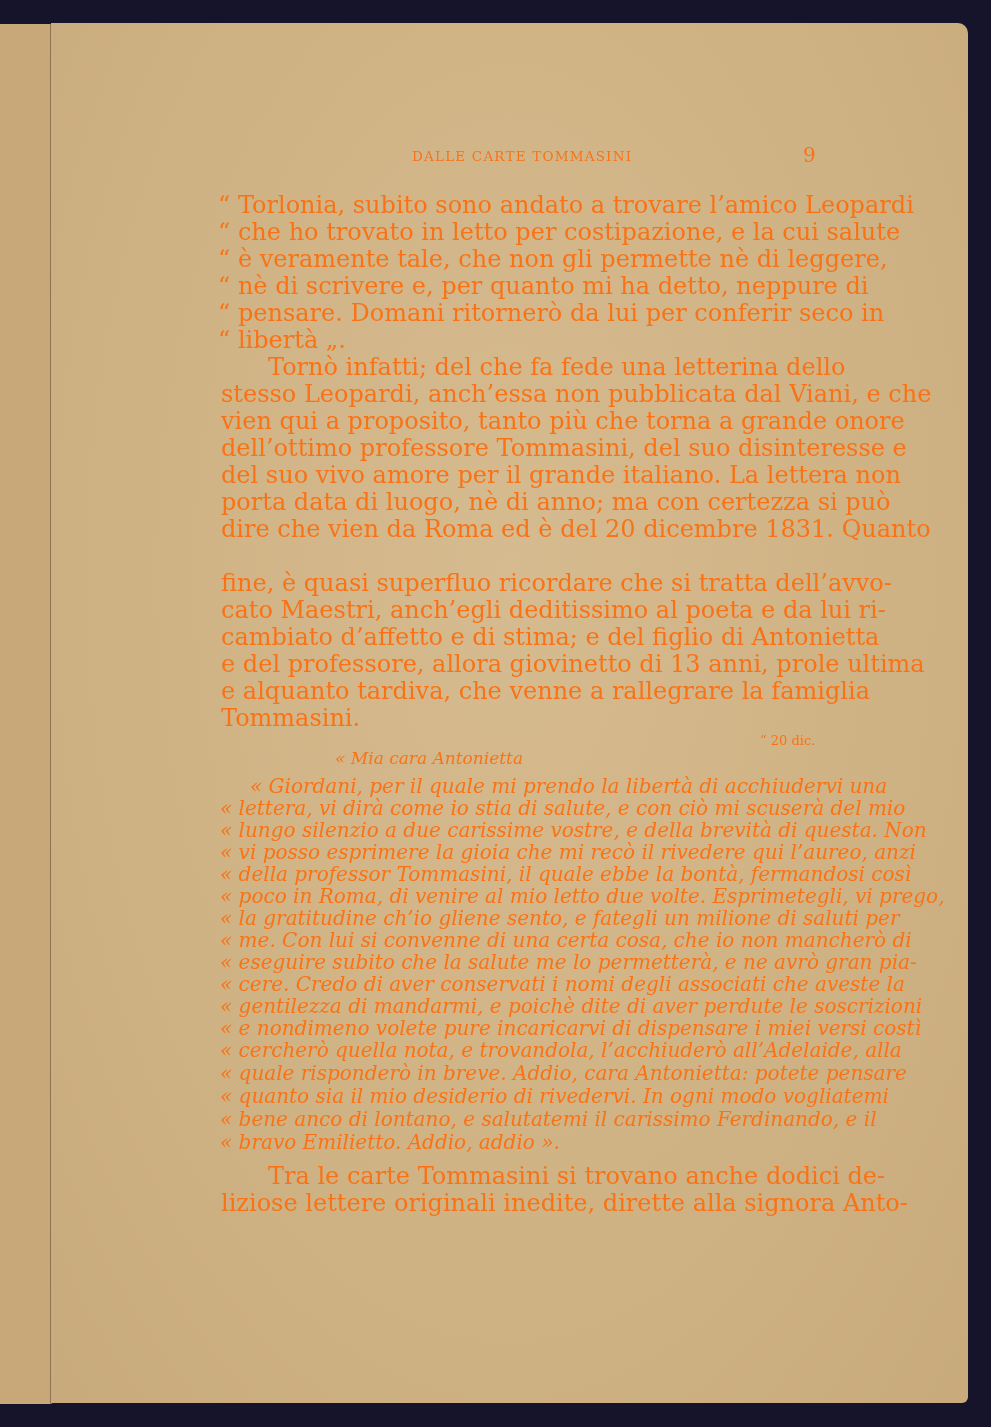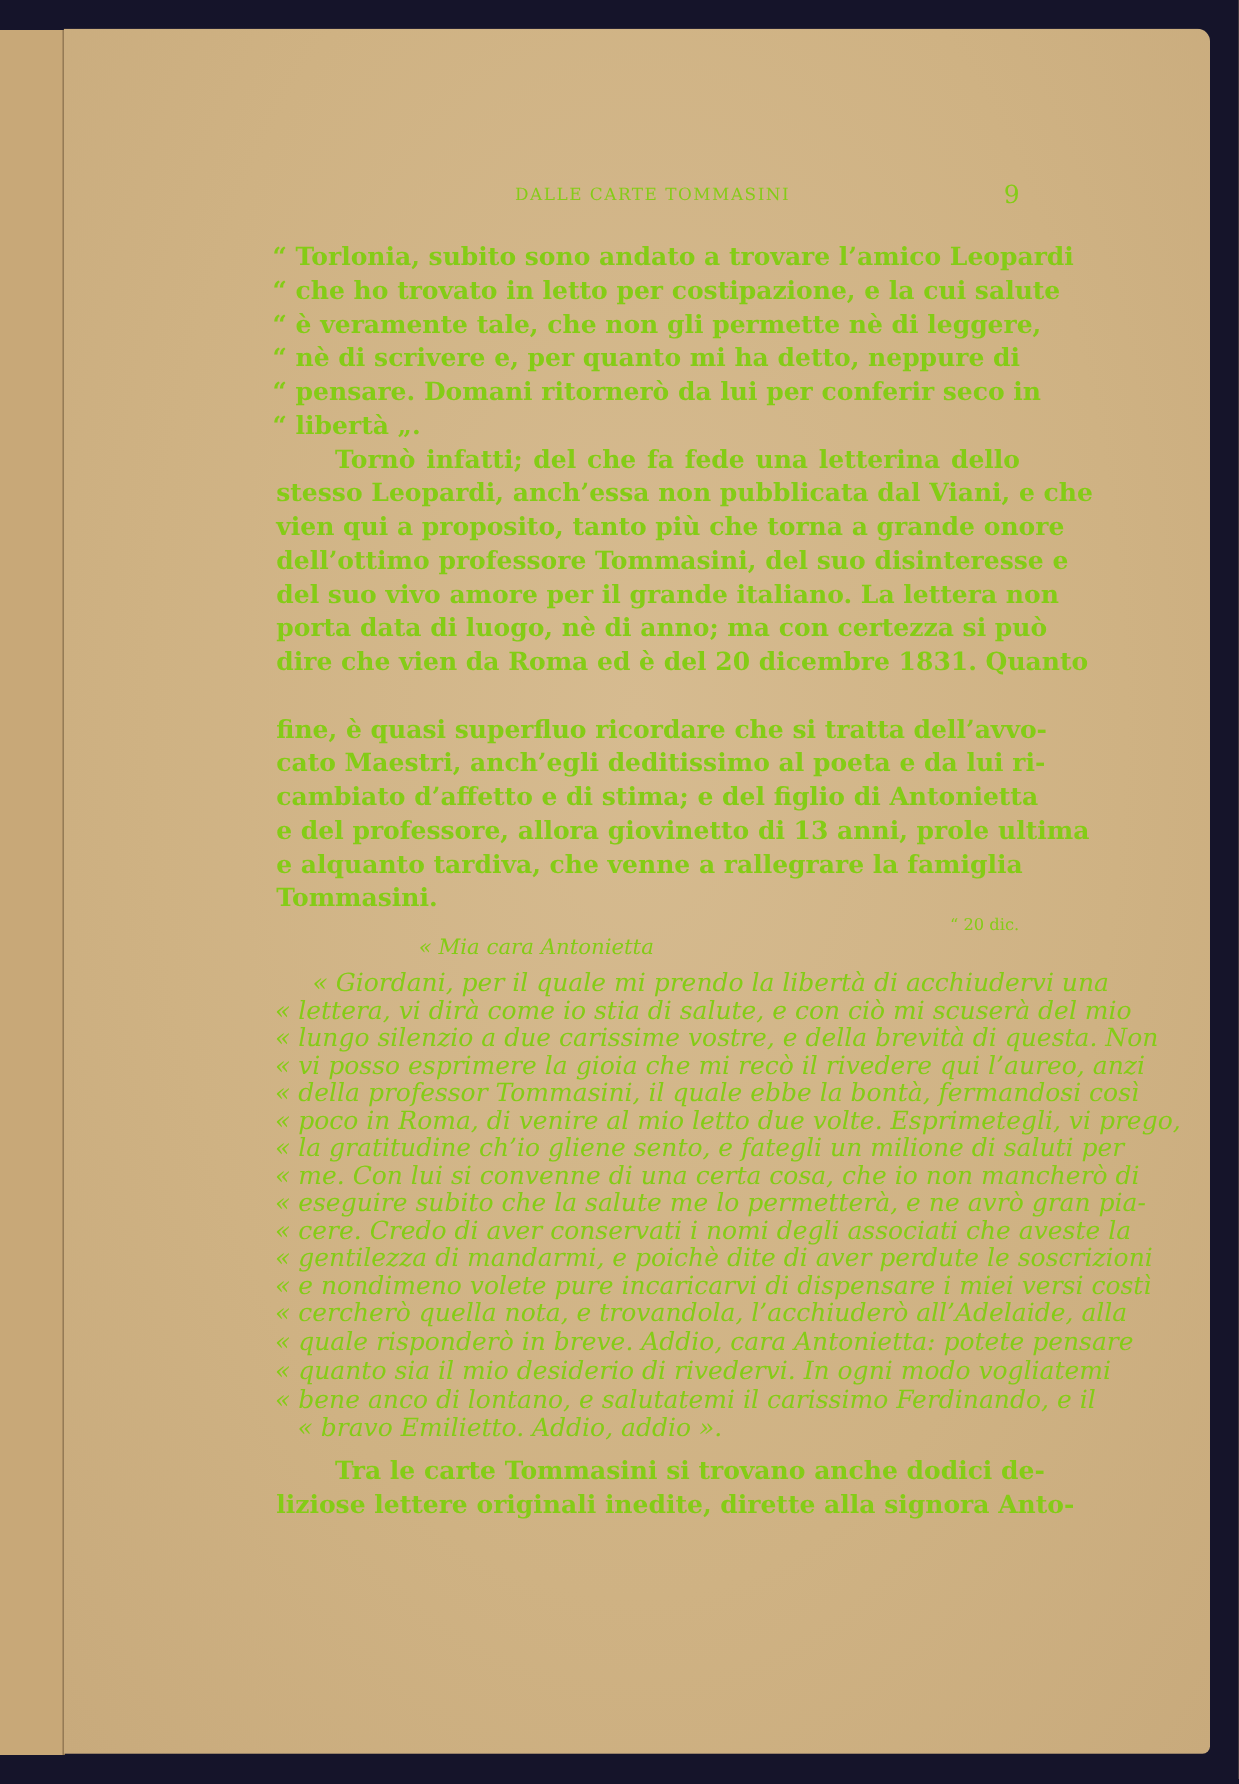--- a/index.html
+++ b/index.html
@@ -15,42 +15,42 @@
     border-right: 2px solid #8e7450;
   }
   .page {
     position: absolute; left: 51px; top: 23px; width: 917px; height: 1380px;
     background: #d1b386;
     background-image: radial-gradient(ellipse at 50% 40%, #d6bb90 0%, #cfb283 60%, #c8aa7c 100%);
     border-top-right-radius: 10px;
     border-bottom-right-radius: 6px;
   }
   .text {
-    position: absolute; color: #84cc16;
+    position: absolute; color: #f97316;
     white-space: nowrap;
   }
   .header {
     left: 412px; top: 148px; font-size: 13.5px; letter-spacing: 1.2px;
   }
   .pagenum { left: 803px; top: 143px; font-size: 20px; }
   .body-line {
-    left: 221px; width: 595px; font-size: 20px; line-height: 26px;
-    text-align: justify; text-align-last: justify; font-weight: bold;
+    left: 221px; width: 595px; font-size: 24px; line-height: 26px;
+    text-align: justify; text-align-last: justify;
   }
   .body-line.q { left: 218px; }
   .body-line.last { text-align-last: left; }
   .body-line.indent { left: 268px; width: 548px; }
   .date { left: 760px; top: 733px; font-size: 13px; }
   .salutation { left: 335px; top: 748px; font-size: 17px; font-style: italic; }
   .letter-line {
     left: 220px; width: 596px; font-size: 20px; line-height: 20px;
     font-style: italic; text-align: justify; text-align-last: justify;
   }
   .letter-line.indent { left: 250px; width: 566px; }
-  .letter-line.last { text-align-last: left; margin-left: 18px; }
+  .letter-line.last { text-align-last: left; }
   i { font-style: italic; }
 </style>
 </head>
 <body>
 
 <div class="left-page"></div>
 <div class="page"></div>
 
 <div class="text header">DALLE CARTE TOMMASINI</div>
 <div class="text pagenum">9</div>

